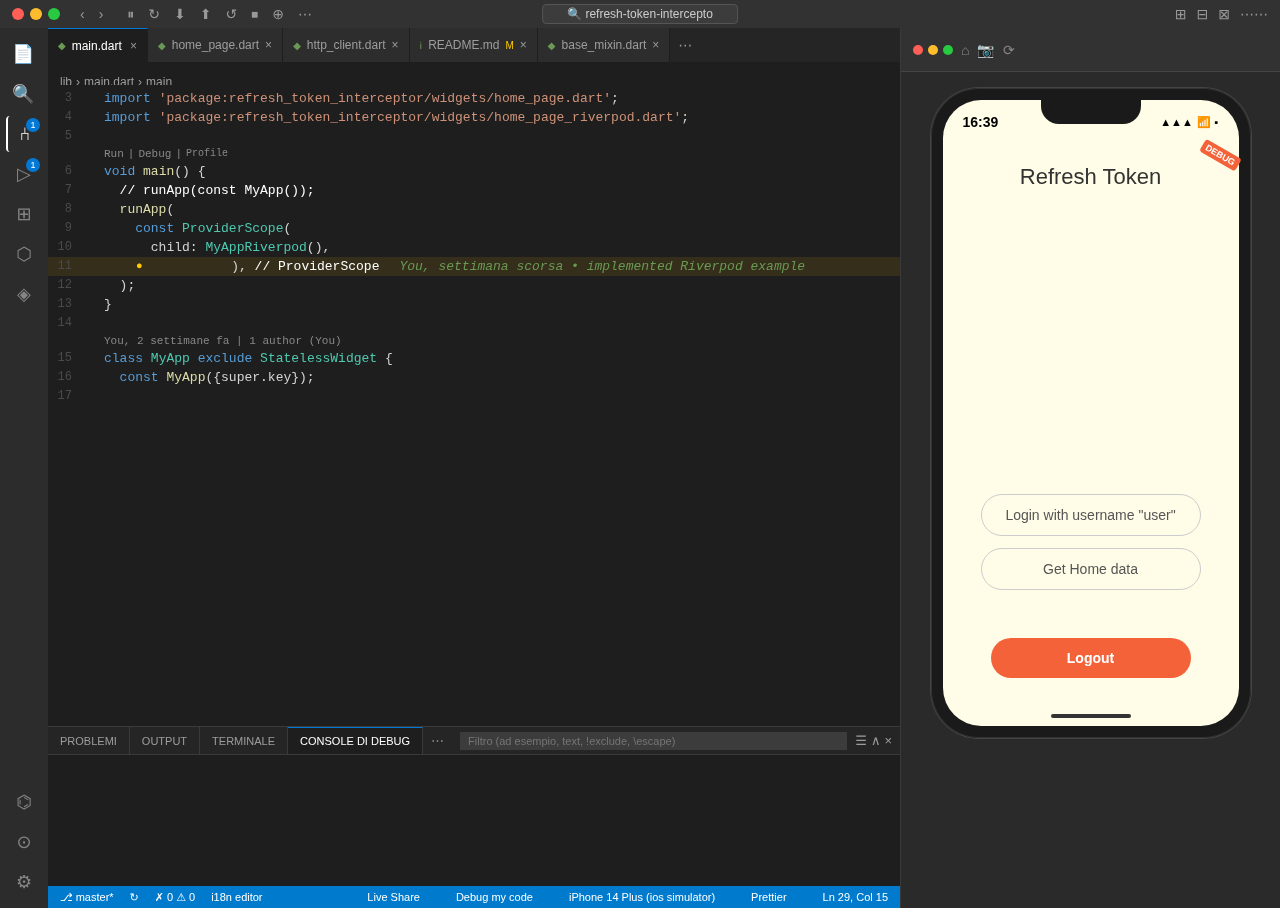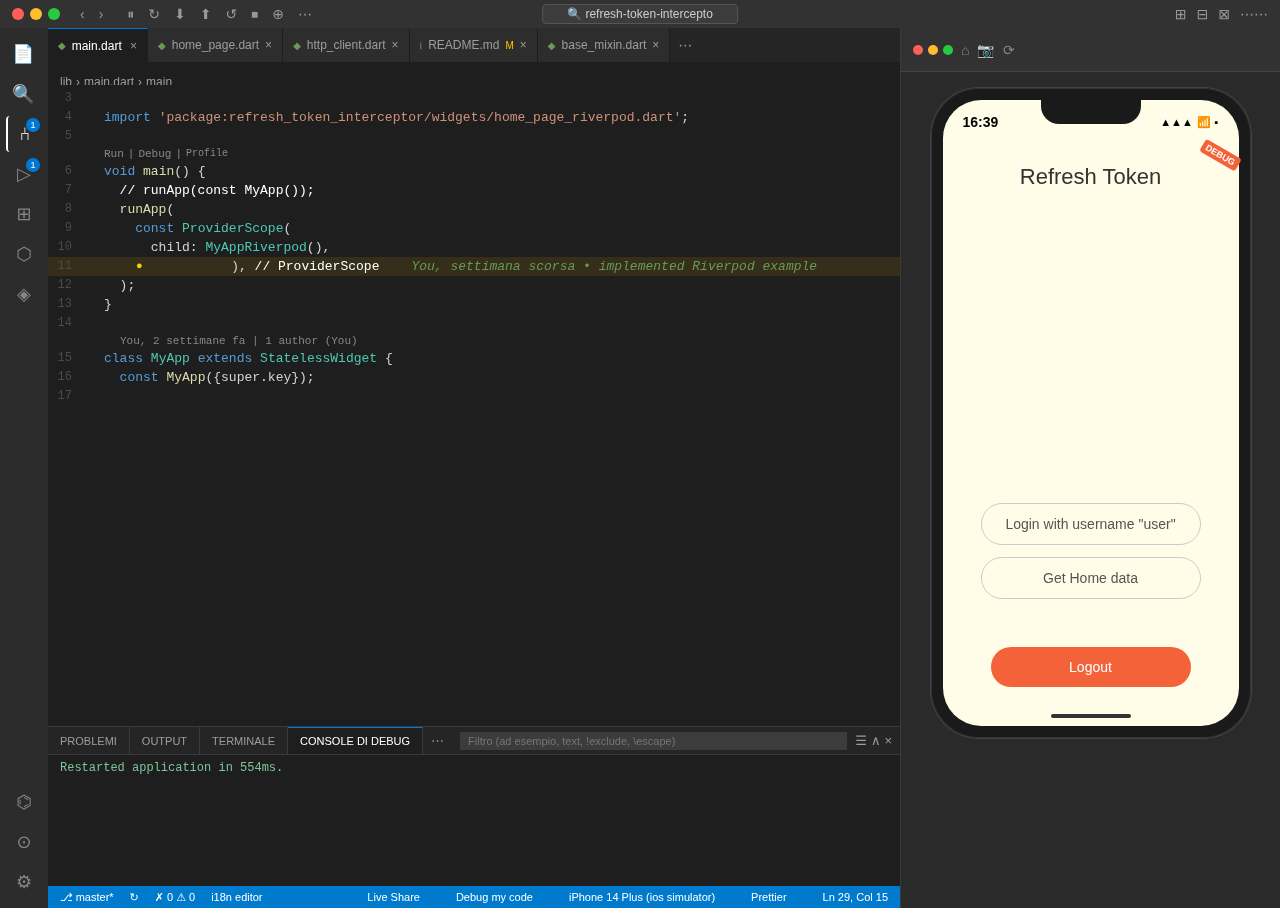--- a/index.html
+++ b/index.html
@@ -244,21 +244,21 @@
       gap: 48px;
     }
     .warning-icon {
       color: #ffcc00;
       font-size: 11px;
       margin-right: 2px;
     }
     .inline-hint {
       color: #6a9955;
       font-style: italic;
-      margin-left: 32px;
+      margin-left: 20px;
     }
     .gutter-icon {
       width: 16px;
       font-size: 11px;
       color: #ffcc00;
     }
 
     
     .panel {
       height: 160px;
@@ -479,23 +479,23 @@
     }
     .phone-btn-outline {
       background: transparent;
       border: 1.5px solid #ccc;
       color: #555;
     }
     .phone-btn-logout {
       background: #f4623a;
       border: none;
       color: #fff;
-      font-weight: 400;
+      font-weight: 700;
       width: 200px;
-      margin-bottom: 3px;
+      margin-bottom: 12px;
     }
     .phone-bottom {
       padding: 16px;
       display: flex;
       justify-content: center;
     }
     .phone-home-indicator {
       width: 80px;
       height: 4px;
       background: #333;
@@ -630,20 +630,21 @@
       <span>›</span>
       <span>main</span>
     </div>
 
     <div class="code-editor">
       <div class="code-content">
 
         <div class="code-line">
           <span class="line-number">3</span>
           <span class="gutter-icon"></span>
+          <span class="line-content"><span class="kw">import</span> <span class="str">'package:refresh_token_interceptor/widgets/home_page.dart'</span>;</span>
         </div>
 
         <div class="code-line">
           <span class="line-number">4</span>
           <span class="gutter-icon"></span>
           <span class="line-content"><span class="kw">import</span> <span class="str">'package:refresh_token_interceptor/widgets/home_page_riverpod.dart'</span>;</span>
         </div>
 
         <div class="code-line">
           <span class="line-number">5</span>
@@ -706,28 +707,28 @@
           <span class="gutter-icon"></span>
           <span class="line-content">}</span>
         </div>
 
         <div class="code-line">
           <span class="line-number">14</span>
           <span class="gutter-icon"></span>
           <span class="line-content"></span>
         </div>
 
-        <div class="code-line" style="padding-left:72px;height:16px;line-height:16px;">
+        <div class="code-line" style="padding-left:56px;height:16px;line-height:16px;">
           <span style="color:#888;font-size:11px;">You, 2 settimane fa | 1 author (You)</span>
         </div>
 
         <div class="code-line">
           <span class="line-number">15</span>
           <span class="gutter-icon"></span>
-          <span class="line-content"><span class="kw">class</span> <span class="cls">MyApp</span> <span class="kw">extends</span> <span class="cls">StatelessWidget</span> {</span>
+          <span class="line-content"><span class="kw">class</span> <span class="cls">MyApp</span> <span class="kw">exclude</span> <span class="cls">StatelessWidget</span> {</span>
         </div>
 
         <div class="code-line">
           <span class="line-number">16</span>
           <span class="gutter-icon"></span>
           <span class="line-content">  <span class="kw">const</span> <span class="fn">MyApp</span>({super.key});</span>
         </div>
 
         <div class="code-line">
           <span class="line-number">17</span>
@@ -751,23 +752,20 @@
         <div class="panel-tab active">
           <span>CONSOLE DI DEBUG</span>
         </div>
         <span class="panel-more">⋯</span>
         <input class="panel-filter" placeholder="Filtro (ad esempio, text, !exclude, \escape)" style="">
         <div class="panel-actions">
           <span>☰</span>
           <span>∧</span>
           <span>×</span>
         </div>
-      </div>
-      <div class="panel-content">
-        <span>Restarted application in 554ms.</span>
       </div>
     </div>
 
     <div class="status-bar">
       <div class="status-left">
         <div class="status-item">
           <span>⎇</span>
           <span>master*</span>
         </div>
         <div class="status-item">

